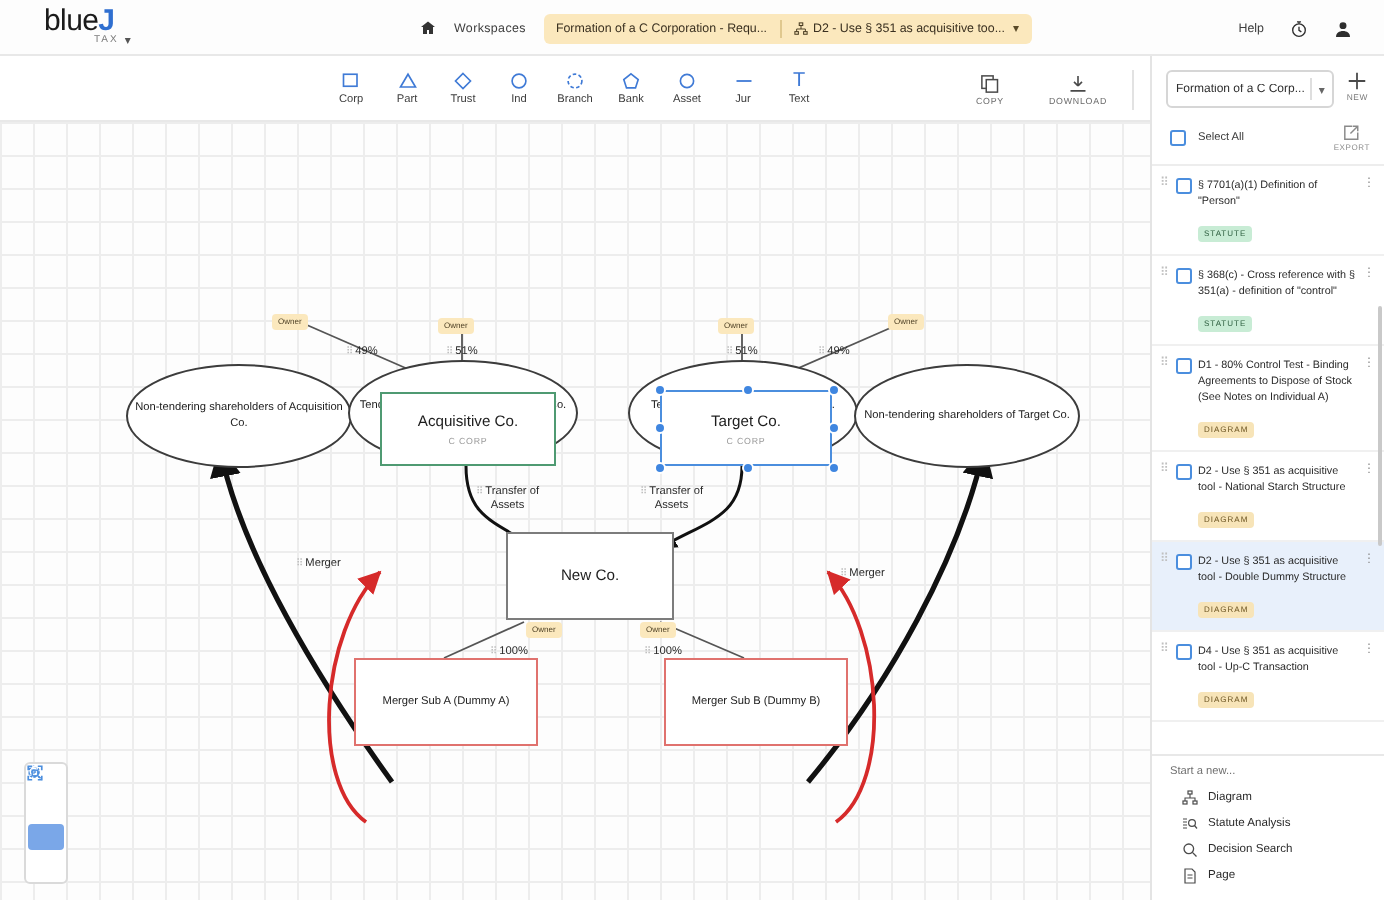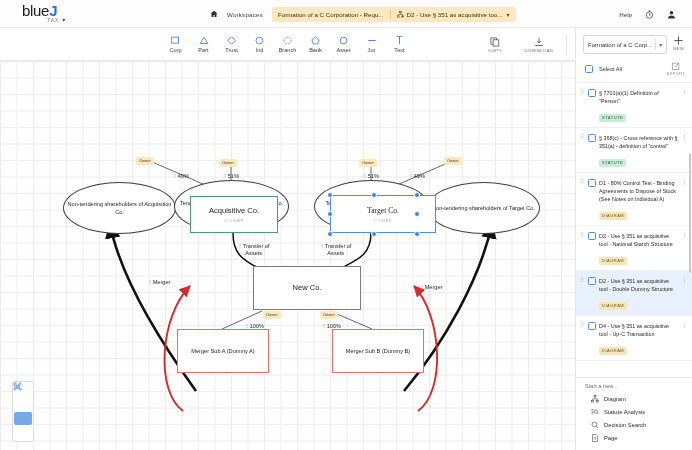--- a/index.html
+++ b/index.html
@@ -414,21 +414,21 @@
     <div class="edge-lbl" style="left:173px; top:111px;"><span class="lbl-handle">⠿</span><span>49%</span></div>
     <div class="edge-lbl" style="left:223px; top:111px;"><span class="lbl-handle">⠿</span><span>51%</span></div>
     <div class="edge-lbl" style="left:363px; top:111px;"><span class="lbl-handle">⠿</span><span>51%</span></div>
     <div class="edge-lbl" style="left:409px; top:111px;"><span class="lbl-handle">⠿</span><span>49%</span></div>
 
     <div class="node box-node box-green" style="left:190px; top:135px; width:88px; height:37px;">
       <div class="box-title">Acquisitive Co.</div>
       <div class="box-type">C CORP</div>
     </div>
 
-    <div class="node box-node box-blue" style="left:330px; top:134px; width:106px; height:38px;font-family:Liberation Serif, serif;">
+    <div class="node box-node box-blue" style="left:330px; top:134px; width:86px; height:38px;">
       <div class="box-title">Target Co.</div>
       <div class="box-type">C CORP</div>
       <div class="sel-handle" style="left:-4px; top:-4px;"></div>
       <div class="sel-handle" style="left:40px; top:-4px;"></div>
       <div class="sel-handle" style="left:83px; top:-4px;"></div>
       <div class="sel-handle" style="left:-4px; top:15px;"></div>
       <div class="sel-handle" style="left:83px; top:15px;"></div>
       <div class="sel-handle" style="left:-4px; top:35px;"></div>
       <div class="sel-handle" style="left:40px; top:35px;"></div>
       <div class="sel-handle" style="left:83px; top:35px;"></div>
@@ -436,21 +436,21 @@
 
     <div class="edge-lbl two" style="left:238px; top:182px;">
       <span class="lbl-handle">⠿</span><span>Transfer of</span><br>
       <span>Assets</span>
     </div>
     <div class="edge-lbl two" style="left:320px; top:182px;">
       <span class="lbl-handle">⠿</span><span>Transfer of</span><br>
       <span>Assets</span>
     </div>
 
-    <div class="node box-node box-gray" style="left:253px; top:205px; width:108px; height:44px;">
+    <div class="node box-node box-gray" style="left:253px; top:205px; width:84px; height:44px;">
       <div class="box-title">New Co.</div>
     </div>
 
     <div class="chip" style="left:263px; top:250px;">Owner</div>
     <div class="chip" style="left:320px; top:250px;">Owner</div>
 
     <div class="edge-lbl" style="left:245px; top:261px;"><span class="lbl-handle">⠿</span><span>100%</span></div>
     <div class="edge-lbl" style="left:322px; top:261px;"><span class="lbl-handle">⠿</span><span>100%</span></div>
 
     <div class="edge-lbl" style="left:148px; top:217px;"><span class="lbl-handle">⠿</span><span>Merger</span></div>

